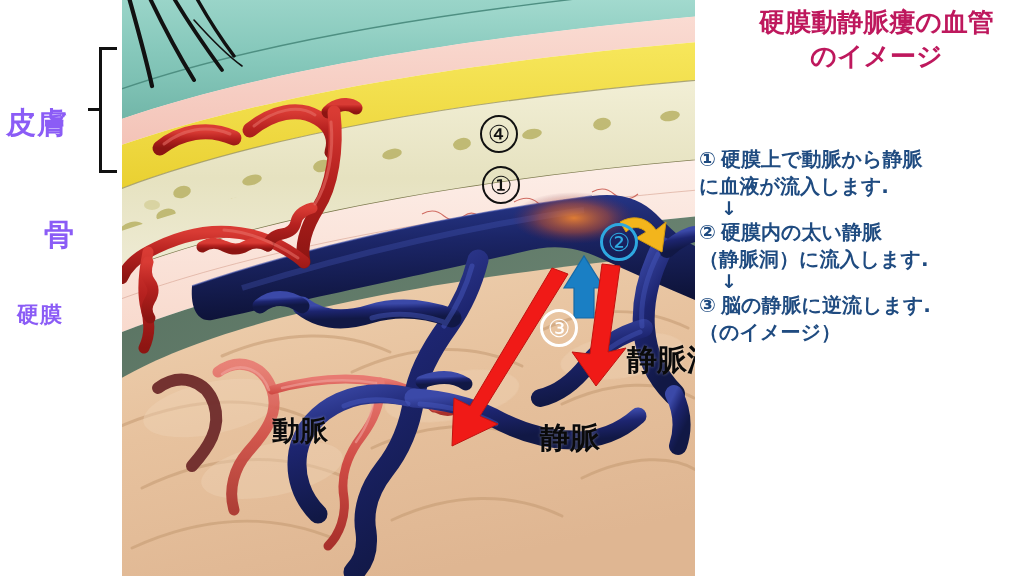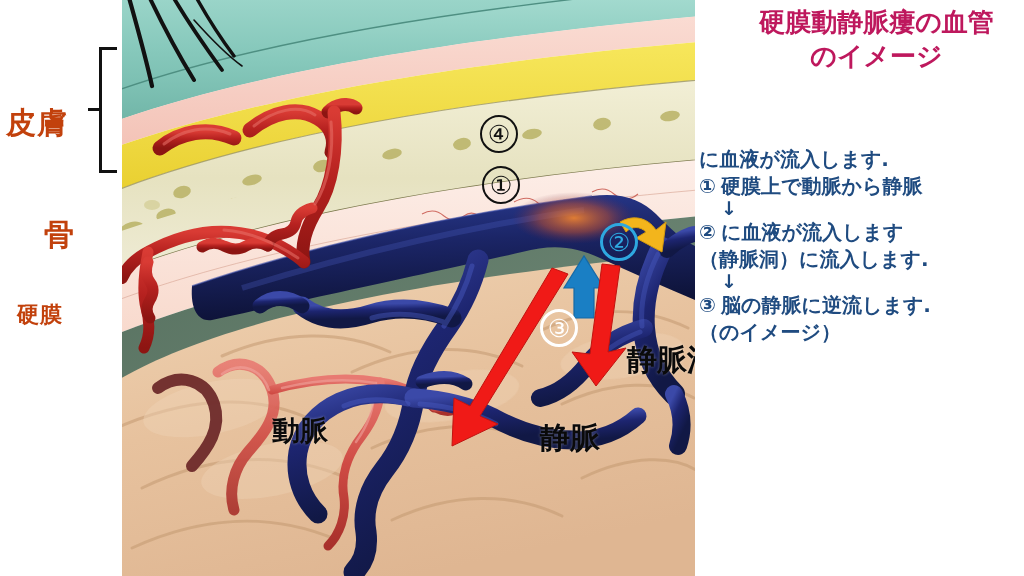--- a/index.html
+++ b/index.html
@@ -7,21 +7,21 @@
   body{
     width:1024px;height:576px;
     background:#ffffff;
     font-family:"DejaVu Sans","Liberation Sans",sans-serif;
     overflow:hidden;position:relative;
   }
   #root{position:absolute;inset:0;width:1024px;height:576px;}
 
   
   .left-labels{position:absolute;left:0;top:0;width:122px;height:576px;background:#fff;z-index:30;}
-  .lbl{position:absolute;font-weight:700;color:#c2410c;letter-spacing:1px;white-space:nowrap;}
+  .lbl{position:absolute;font-weight:700;color:#8b5cf6;letter-spacing:1px;white-space:nowrap;}
   .lbl-skin{left:6px;top:103px;font-size:30px;}
   .lbl-bone{left:44px;top:215px;font-size:30px;}
   .lbl-dura{left:17px;top:300px;font-size:22px;}
 
   .bracket{position:absolute;left:99px;top:47px;width:18px;height:126px;
            border:3px solid #111;border-right:none;box-sizing:border-box;}
   .bracket-tick{position:absolute;left:88px;top:108px;width:13px;height:3px;background:#111;}
 
   
   .illus{position:absolute;left:122px;top:0;width:573px;height:576px;overflow:hidden;background:#fff;}
@@ -382,27 +382,27 @@
 
   <div class="right-panel">
     <div class="title">
       <div>硬膜動静脈瘻の血管</div>
       <div>のイメージ</div>
     </div>
 
     <div class="steps">
 
       <div class="step">
+        <div class="step-line"><span class="num">①</span><span>硬膜上で動脈から静脈</span></div>
         <div class="step-line">に血液が流入します.</div>
-        <div class="step-line"><span class="num">①</span><span>硬膜上で動脈から静脈</span></div>
         <div class="arrow-dn">↓</div>
       </div>
 
       <div class="step">
-        <div class="step-line"><span class="num">②</span><span>に血液が流入します</span></div>
+        <div class="step-line"><span class="num">②</span><span>硬膜内の太い静脈</span></div>
         <div class="step-line">（静脈洞）に流入します.</div>
         <div class="arrow-dn">↓</div>
       </div>
 
       <div class="step">
         <div class="step-line"><span class="num">③</span><span>脳の静脈に逆流します.</span></div>
         <div class="step-line">（のイメージ）</div>
       </div>
 
       <div class="gap"></div>

